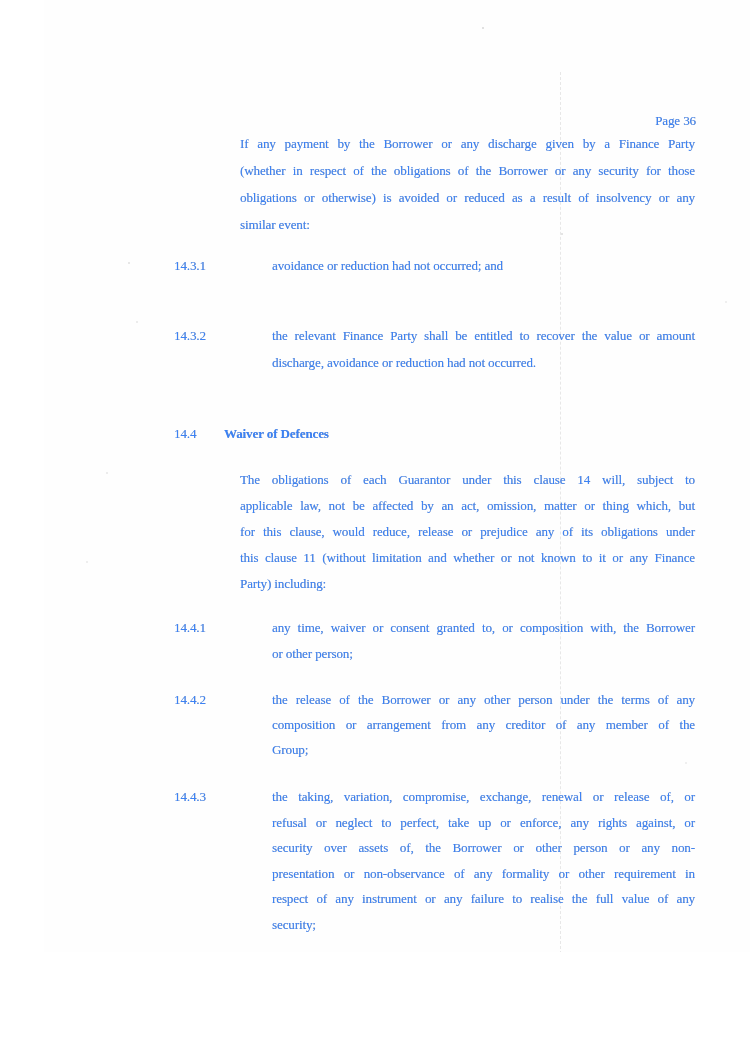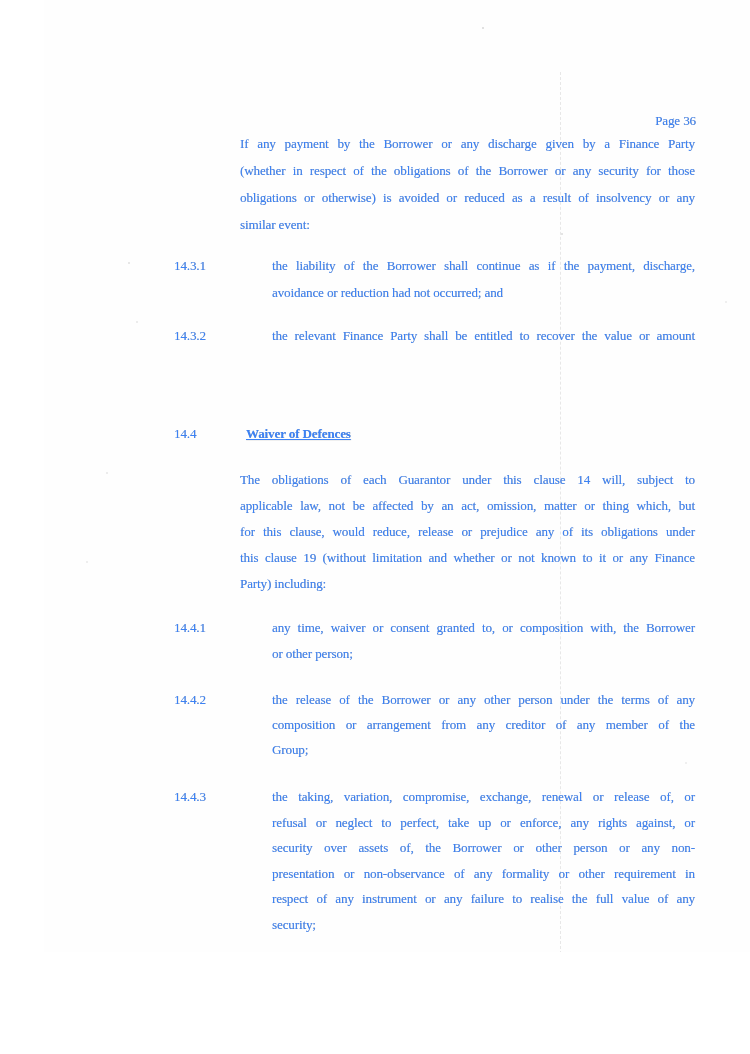--- a/index.html
+++ b/index.html
@@ -45,23 +45,22 @@
     position:absolute; left:196px; width:455px;
   }
   .clause { position:absolute; left:0; width:750px; }
   .clause .num {
     position:absolute; left:130px; top:0; white-space:nowrap;
   }
   .clause .cbody {
     position:absolute; left:228px; top:0; width:423px;
   }
   .clause .hbody {
-    position:absolute; left:202px; top:0; width:455px;
+    position:absolute; left:180px; top:0; width:455px;
     font-weight:bold;
-    text-decoration:underline;
   }
   .lh27 { line-height:27px; }
   .lh26 { line-height:26px; }
   .lh255 { line-height:25.5px; }
   .lh25 { line-height:25px; }
   .tline { text-align:justify; text-align-last:justify; }
   .tline.lastline { text-align-last:left; }
 </style>
 </head>
 <body>
@@ -76,42 +75,42 @@
   <div class="para lh27" style="top:130px;">
       <div class="tline">If any payment by the Borrower or any discharge given by a Finance Party</div>
       <div class="tline">(whether in respect of the obligations of the Borrower or any security for those</div>
       <div class="tline">obligations or otherwise) is avoided or reduced as a result of insolvency or any</div>
       <div class="tline lastline">similar event:</div>
     </div>
 
   <div class="clause lh27" style="top:252px;">
     <span class="num">14.3.1</span>
     <div class="cbody">
-        <div class="tline">the liability of the Borrower shall continue as if the payment, discharge,</div>
         <div class="tline lastline">avoidance or reduction had not occurred; and</div>
       </div>
   </div>
 
   <div class="clause lh27" style="top:322px;">
     <span class="num">14.3.2</span>
     <div class="cbody">
         <div class="tline">the relevant Finance Party shall be entitled to recover the value or amount</div>
+        <div class="tline lastline">discharge, avoidance or reduction had not occurred.</div>
       </div>
   </div>
 
   <div class="clause lh27" style="top:420px;">
     <span class="num">14.4</span>
     <div class="hbody">Waiver of Defences</div>
   </div>
 
   <div class="para lh26" style="top:467px;">
       <div class="tline">The obligations of each Guarantor under this clause 14 will, subject to</div>
       <div class="tline">applicable law, not be affected by an act, omission, matter or thing which, but</div>
       <div class="tline">for this clause, would reduce, release or prejudice any of its obligations under</div>
-      <div class="tline">this clause 19 (without limitation and whether or not known to it or any Finance</div>
+      <div class="tline">this clause 11 (without limitation and whether or not known to it or any Finance</div>
       <div class="tline lastline">Party) including:</div>
     </div>
 
   <div class="clause lh26" style="top:615px;">
     <span class="num">14.4.1</span>
     <div class="cbody">
         <div class="tline">any time, waiver or consent granted to, or composition with, the Borrower</div>
         <div class="tline lastline">or other person;</div>
       </div>
   </div>

